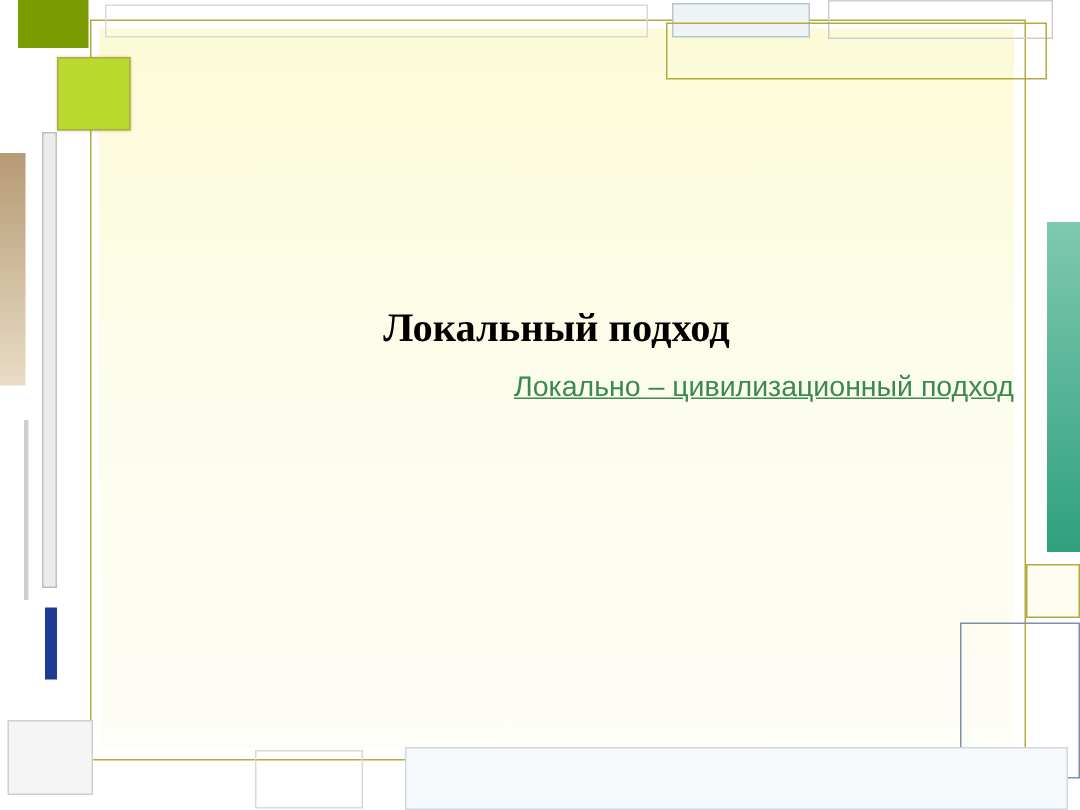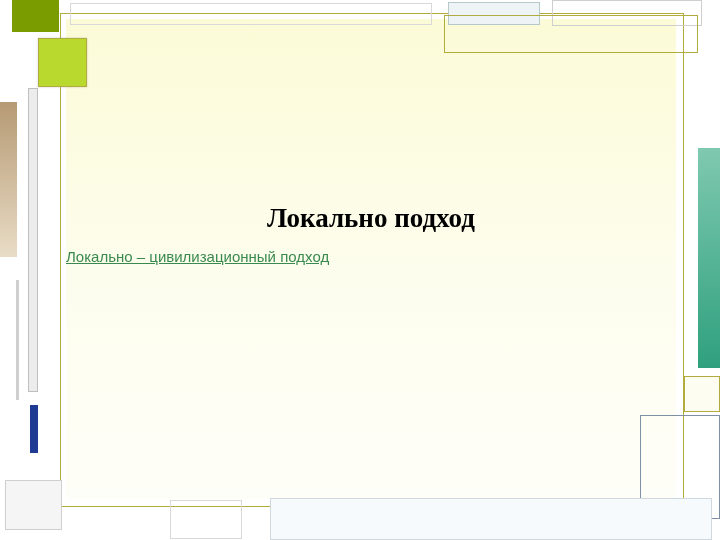--- a/index.html
+++ b/index.html
@@ -31,21 +31,21 @@
   .right-green-strip{position:absolute;left:698px;top:148px;width:22px;height:220px;background:linear-gradient(180deg,#7fc9b0 0%,#2fa07d 100%)}
   .right-square{position:absolute;left:684px;top:376px;width:34px;height:34px;border:1px solid #b2ac3f;background:#fefdf1}
   .right-frame{position:absolute;left:640px;top:415px;width:78px;height:102px;border:1px solid #7f8fa6}
 
   
   .bottom-wide{position:absolute;left:270px;top:498px;width:440px;height:40px;border:1px solid #cfd7df;background:#f7fafc}
   .bottom-small{position:absolute;left:170px;top:500px;width:70px;height:37px;border:1px solid #d9d9d9}
 
   
   .title{position:absolute;left:66px;top:203px;width:610px;text-align:center;font-family:"Times New Roman",Georgia,serif;font-weight:bold;font-size:27px;color:#000}
-  .subtitle{position:absolute;left:66px;top:248px;width:610px;text-align:left;font-size:15px;color:#3a8a4f;text-decoration:underline}
+  .subtitle{position:absolute;left:66px;top:248px;width:610px;text-align:right;font-size:19px;color:#3a8a4f;text-decoration:underline}
 </style>
 </head>
 <body>
 <div class="stage">
 
 <div class="frame-outer"></div>
 <div class="content-bg"></div>
 
 <div class="bar-top1"></div>
 <div class="bar-top2"></div>
@@ -61,16 +61,16 @@
 <div class="left-blue-bar"></div>
 <div class="bottom-left-box"></div>
 
 <div class="right-green-strip"></div>
 <div class="right-square"></div>
 <div class="right-frame"></div>
 
 <div class="bottom-wide"></div>
 <div class="bottom-small"></div>
 
-<div class="title">Локально подход</div>
+<div class="title">Локальный подход</div>
 <div class="subtitle">Локально – цивилизационный подход</div>
 
 </div>
 
 </body></html>

